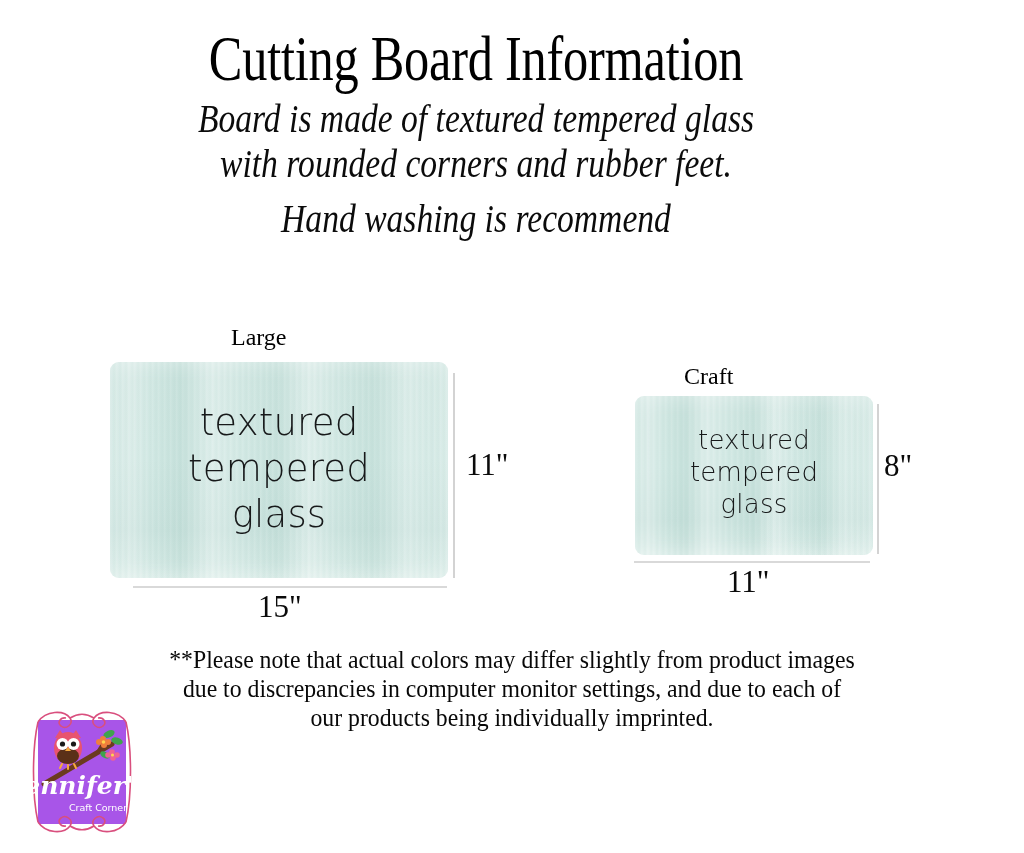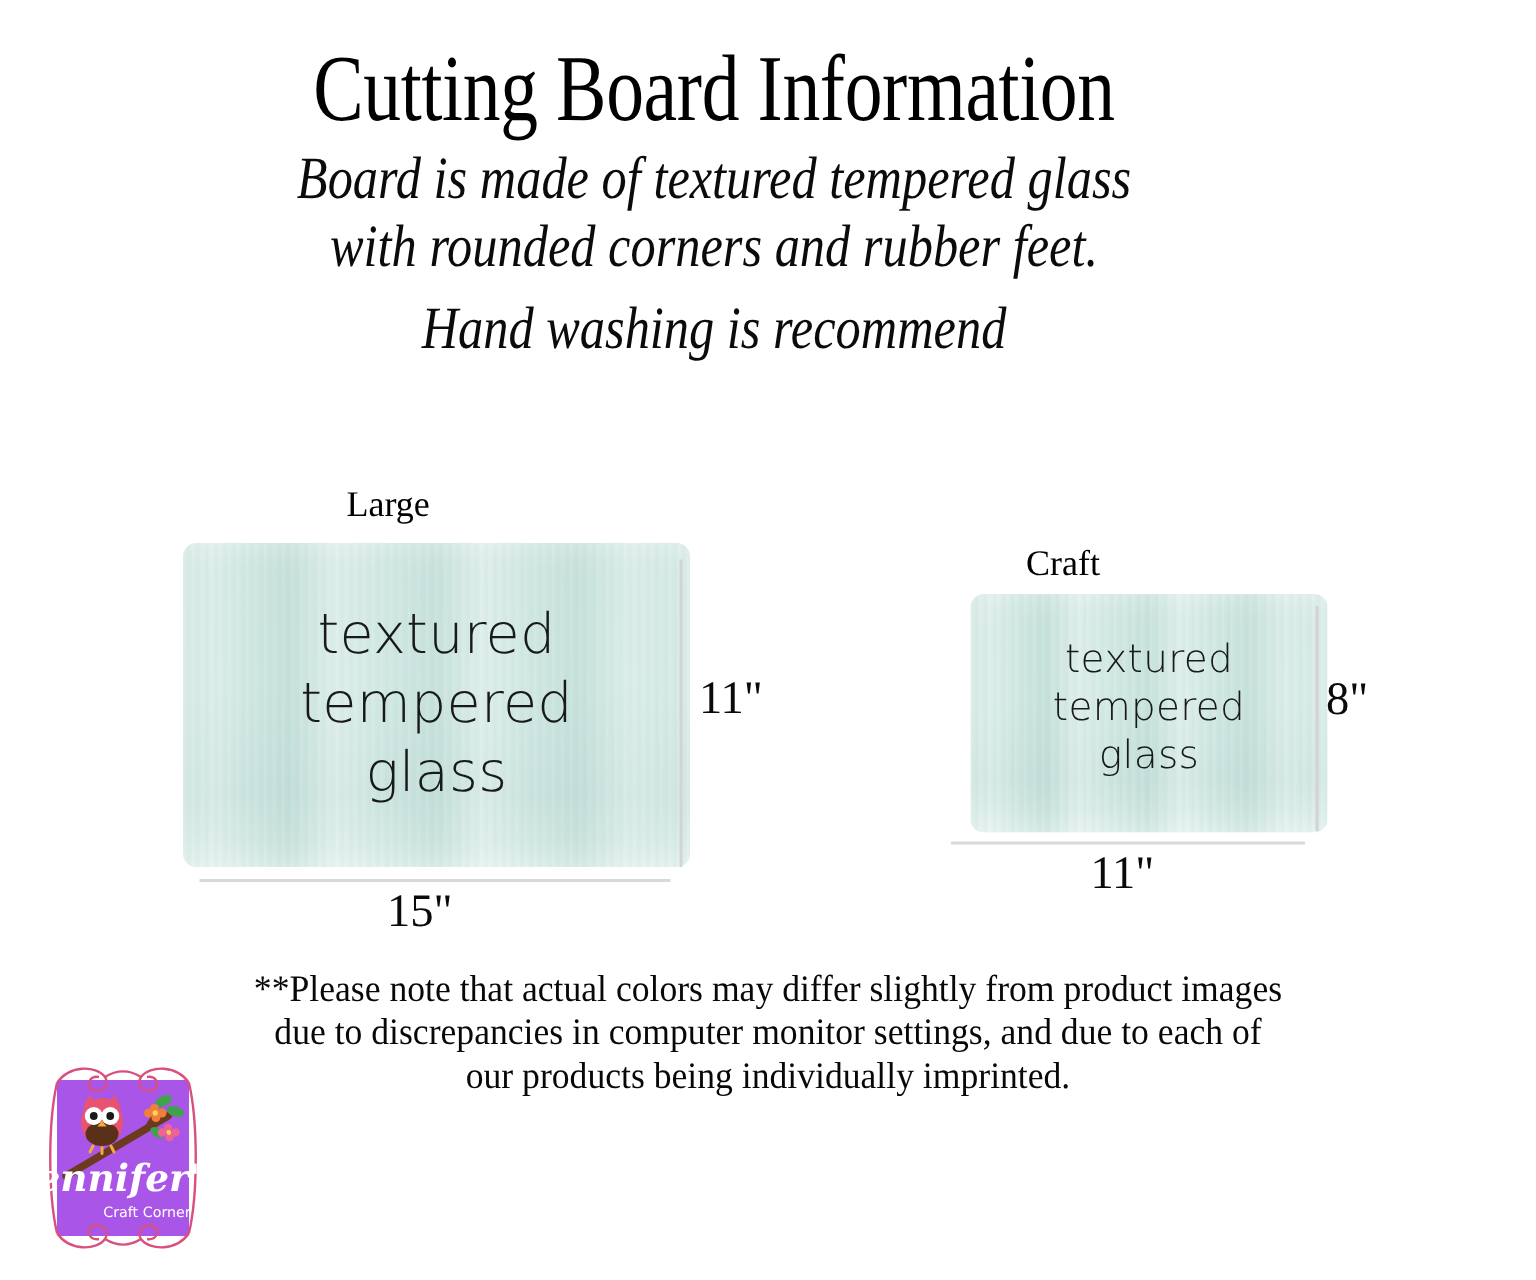--- a/index.html
+++ b/index.html
@@ -65,21 +65,20 @@
         rgba(255,255,255,0.05) 40%,
         rgba(168,204,196,0.18) 50%,
         rgba(255,255,255,0.32) 59%,
         rgba(255,255,255,0.04) 68%,
         rgba(168,204,196,0.20) 78%,
         rgba(255,255,255,0.26) 88%,
         rgba(255,255,255,0.06) 100%),
       linear-gradient(180deg, #cfe6e1 0%, #cfe7e2 45%, #c9e2dd 78%, #d6ebe6 100%);
     box-shadow: inset 0 0 22px rgba(255,255,255,0.45);
     overflow: hidden;
-    margin-left: 12px;
   }
   .board::after {
     content: "";
     position: absolute;
     inset: 0;
     background:
       repeating-linear-gradient(90deg,
         rgba(255,255,255,0.10) 0px,
         rgba(255,255,255,0.00) 2px,
         rgba(150,190,182,0.07) 4px,

